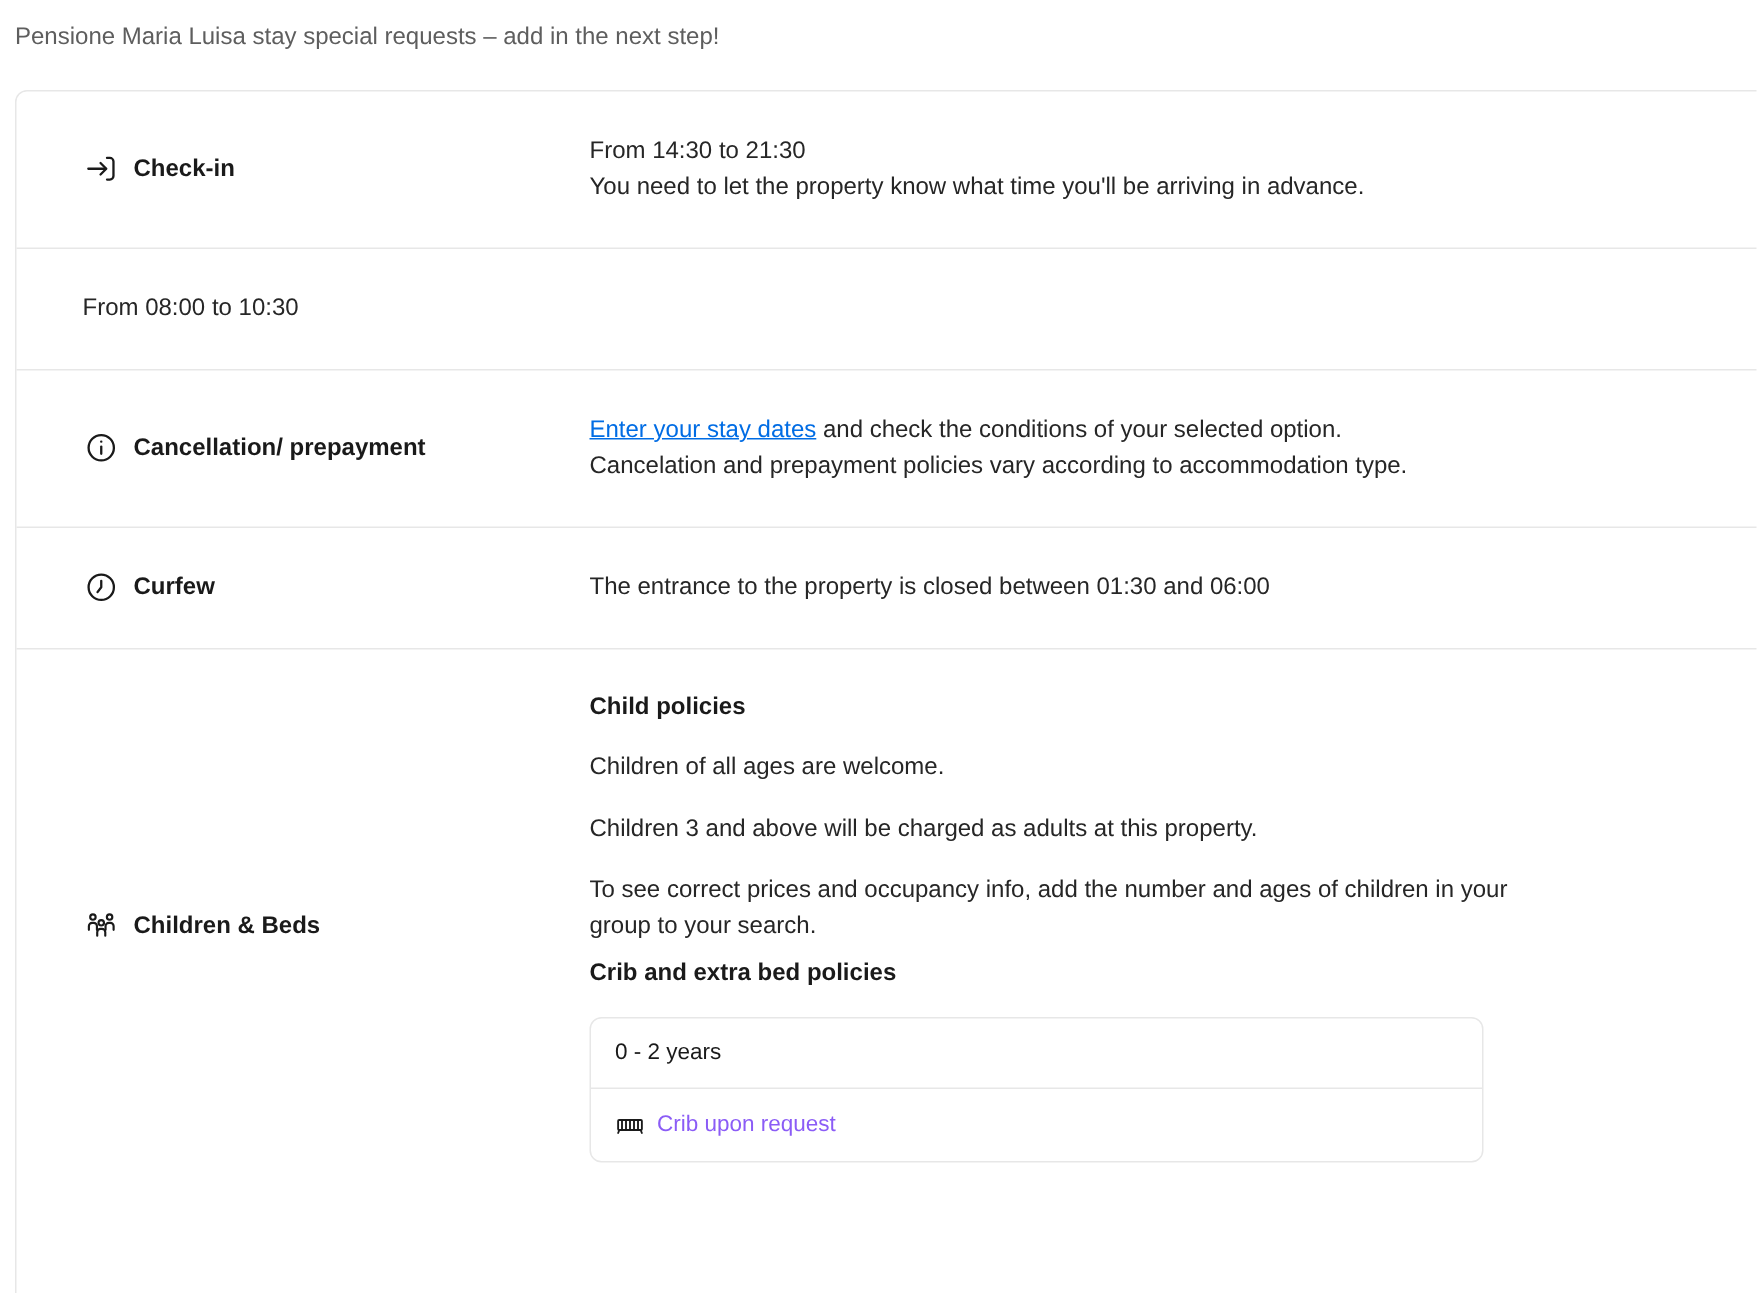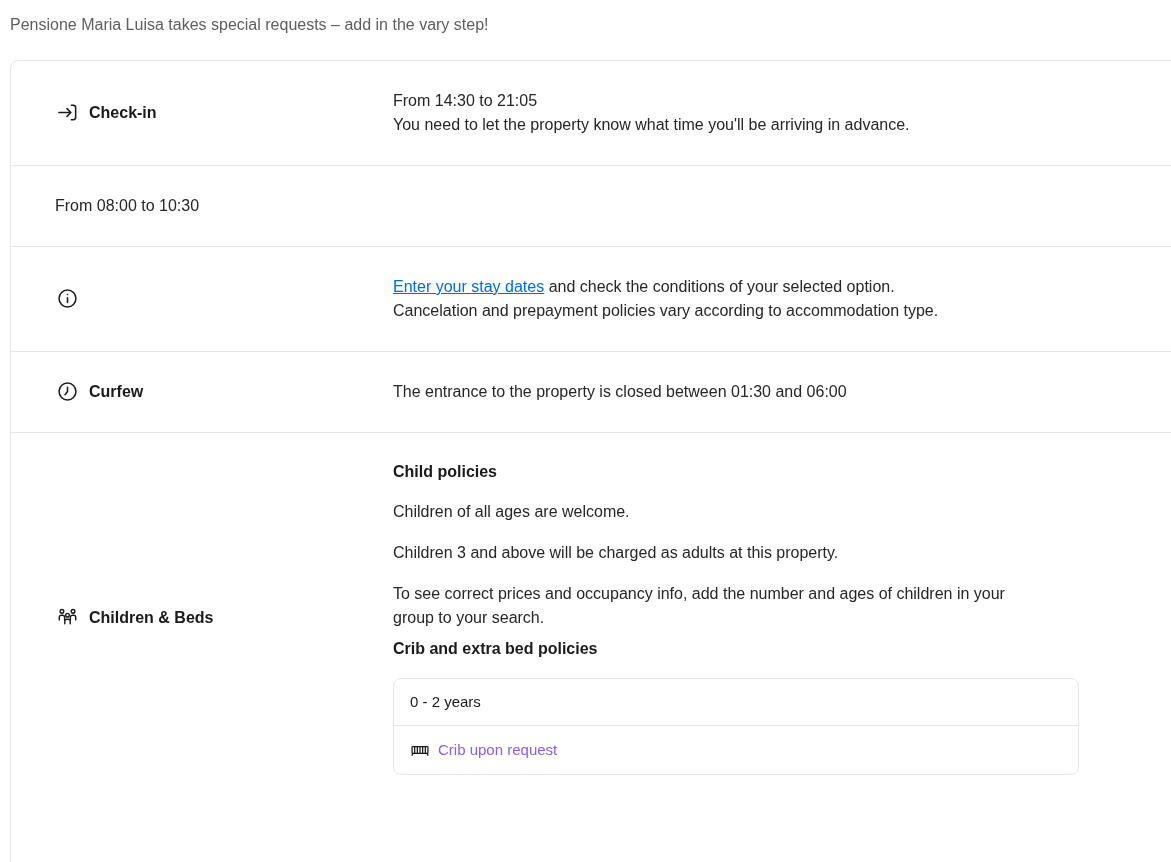--- a/index.html
+++ b/index.html
@@ -75,21 +75,21 @@
     font-size: 16px;
     font-weight: 700;
     color: #1a1a1a;
     line-height: 22px;
   }
   .child-para { margin-top: 17px; max-width: 620px; }
   .crib-heading { margin-top: 8px; }
 
   .crib-table {
     margin-top: 18px;
-    width: 686px;
+    width: 596px;
     border: 1px solid #e7e7e7;
     border-radius: 8px;
     overflow: hidden;
     font-size: 15px;
   }
   .crib-table-header {
     padding: 11px 16px;
     color: #1a1a1a;
     border-bottom: 1px solid #e7e7e7;
   }
@@ -114,56 +114,57 @@
   .crib-price {
     color: #008234;
     font-weight: 700;
   }
 </style>
 </head>
 <body>
 
 <div class="page">
 
-  <div class="page-subtitle">Pensione Maria Luisa takes special requests – add in the vary step!</div>
+  <div class="page-subtitle">Pensione Maria Luisa stay special requests – add in the next step!</div>
 
   <div class="rules-card">
 
     <div class="rule-row">
       <div class="rule-left">
         <span class="rule-icon">
           <svg viewBox="0 0 24 24" width="23" height="23" fill="none" stroke="currentColor" stroke-width="1.6" stroke-linecap="round" stroke-linejoin="round">
             <path d="M3 12h12"></path>
             <path d="M11.5 8l4 4-4 4"></path>
             <path d="M16 4.5h2A2.5 2.5 0 0 1 20.5 7v10a2.5 2.5 0 0 1-2.5 2.5h-2"></path>
           </svg>
         </span>
         <span class="rule-label">Check-in</span>
       </div>
       <div class="rule-body">
-        <div>From 14:30 to 21:05</div>
+        <div>From 14:30 to 21:30</div>
         <div>You need to let the property know what time you'll be arriving in advance.</div>
       </div>
     </div>
 
     <div class="rule-row">
       <div class="rule-body">
         <div>From 08:00 to 10:30</div>
       </div>
     </div>
 
     <div class="rule-row">
       <div class="rule-left">
         <span class="rule-icon">
           <svg viewBox="0 0 24 24" width="23" height="23" fill="none" stroke="currentColor" stroke-width="1.6" stroke-linecap="round" stroke-linejoin="round">
             <circle cx="12" cy="12" r="8.8"></circle>
             <path d="M12 11.2v5"></path>
             <path d="M11.95 7.8h.1"></path>
           </svg>
         </span>
+        <span class="rule-label">Cancellation/ prepayment</span>
       </div>
       <div class="rule-body">
         <div><a href="#">Enter your stay dates</a><span> and check the conditions of your selected option.</span></div>
         <div>Cancelation and prepayment policies vary according to accommodation type.</div>
       </div>
     </div>
 
     <div class="rule-row">
       <div class="rule-left">
         <span class="rule-icon">

